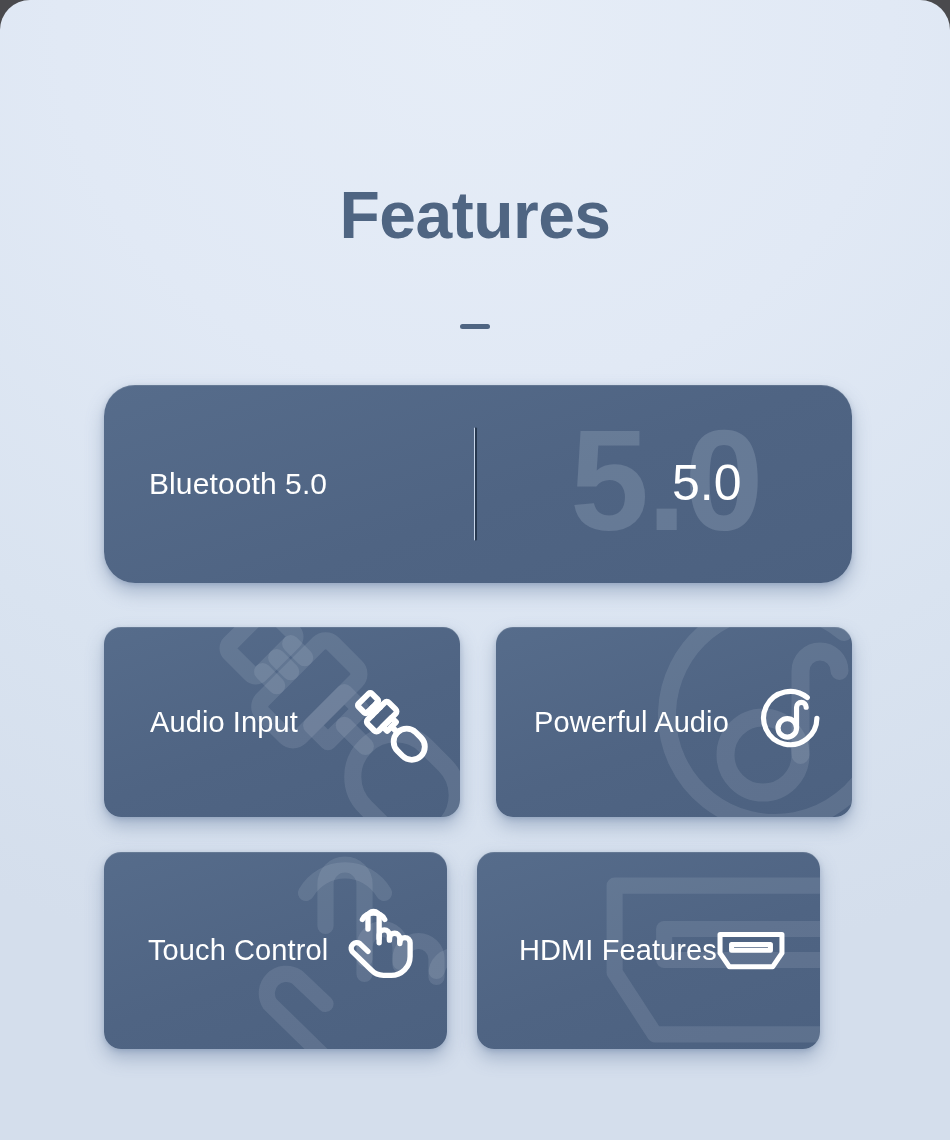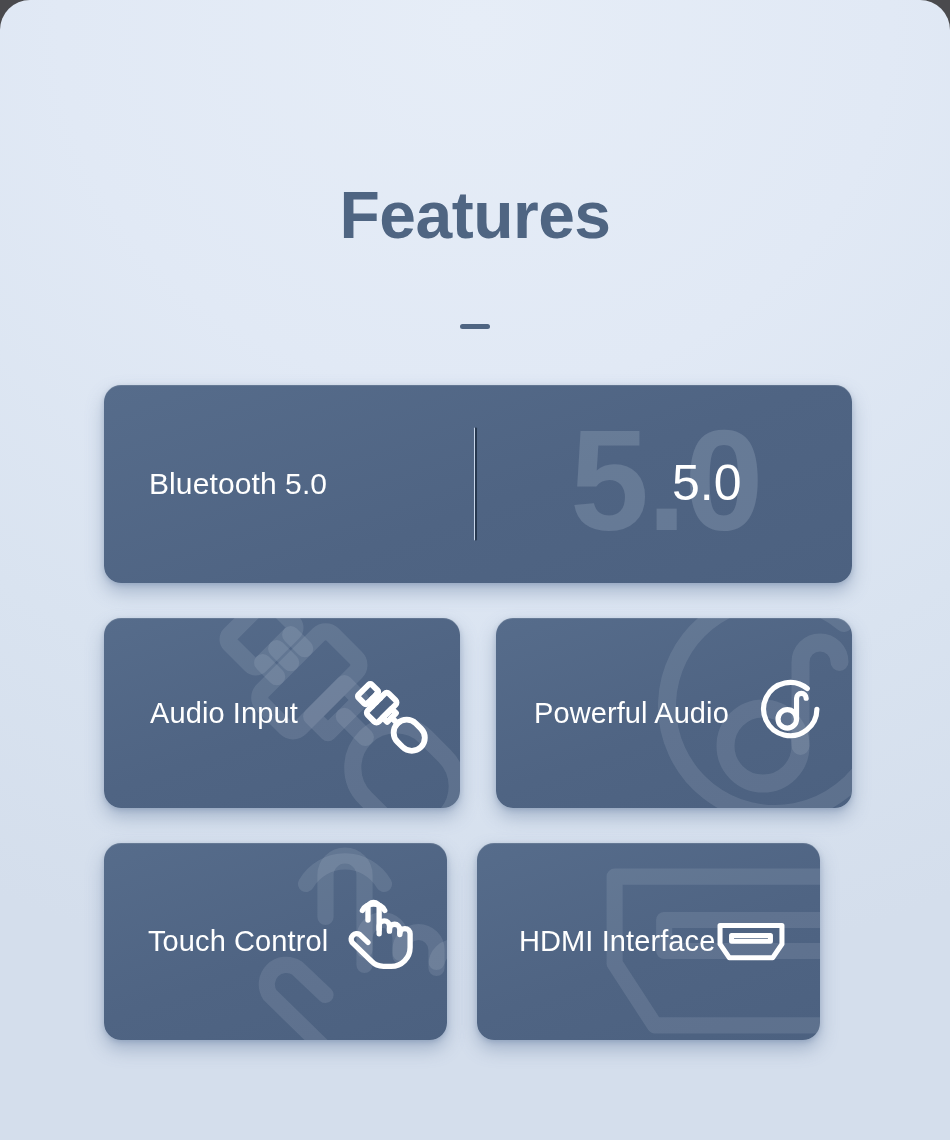--- a/index.html
+++ b/index.html
@@ -58,27 +58,28 @@
       0 9px 18px rgba(96,120,156,0.42),
       0 2px 5px rgba(96,120,156,0.30),
       inset 0 1px 0 rgba(255,255,255,0.10);
     display: flex;
     align-items: center;
   }
 
   .card-wide {
     width: 748px;
     height: 198px;
+    border-radius: 31px;
   }
 
   .row {
     display: flex;
     gap: 30px;
   }
-  .row-1 { margin-top: 35px; gap: 36px; }
+  .row-1 { margin-top: 44px; gap: 36px; }
   .row-2 { margin-top: 35px; }
 
   .card-half {
     width: 359px;
     height: 190px;
   }
   .card-half-tall {
     width: 343px;
     height: 197px;
   }
@@ -263,21 +264,21 @@
             <path d="M33 25 a15 15 0 0 1 26 0"></path>
             <path d="M39.5 36 V22 a6.5 6.5 0 0 1 13 0 v30"></path>
             <path d="M52.5 47 v-4 a6 6 0 0 1 12 0 v5"></path>
             <path d="M64.5 49 v-2 a6 6 0 0 1 12 0 v4"></path>
             <path d="M76.5 53 v-1 a6 6 0 0 1 12 0 v16 a22 22 0 0 1 -22 22 h-9 a20 20 0 0 1 -14 -6 L21 62 a6.5 6.5 0 0 1 9 -9 l9.5 9"></path>
           </svg>
         </span>
       </div>
 
       <div class="card card-half-tall hdmi">
-        <span class="label">HDMI Interface</span>
+        <span class="label">HDMI Features</span>
 
         <span class="icon-ghost">
           <svg width="310" height="214" viewBox="0 0 100 68" fill="none" stroke="currentColor" stroke-width="5.2" stroke-linecap="round" stroke-linejoin="round">
             <path d="M6 10 h88 v28 l-13 20 h-62 l-13 -20 z"></path>
             <path d="M22 24 h56 v10 h-56 z"></path>
           </svg>
         </span>
 
         <span class="icon-fg">
           <svg width="72" height="50" viewBox="0 0 100 68" fill="none" stroke="currentColor" stroke-width="7" stroke-linecap="round" stroke-linejoin="round">

